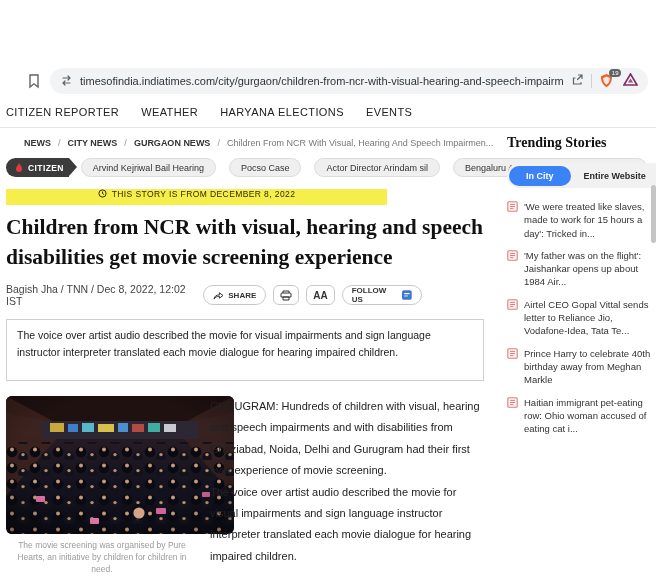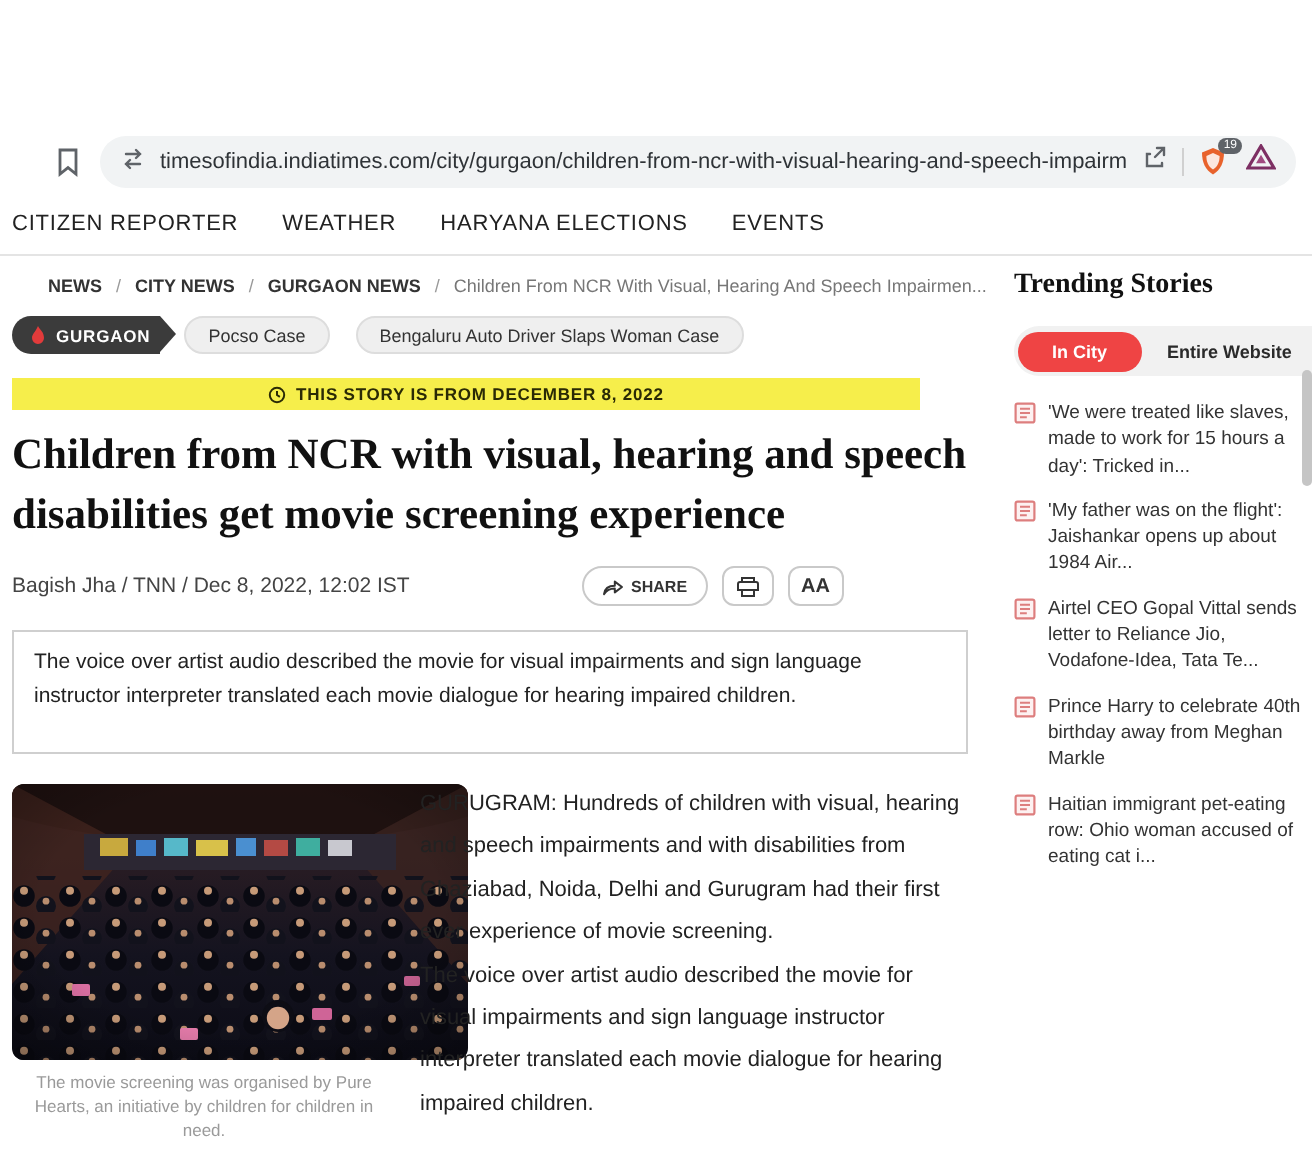--- a/index.html
+++ b/index.html
@@ -38,23 +38,23 @@
   .trend-label::after { content:""; position:absolute; left:100%; top:0;
                         border-top:9.5px solid transparent; border-bottom:9.5px solid transparent;
                         border-left:8px solid #3b3b3b; }
   .trend-pills { display:flex; gap:13px; }
   .trend-pill { background:#efefef; border:1px solid #ddd; border-radius:10px; height:19px;
                 display:flex; align-items:center; padding:0 11px; font-size:9px; color:#333;
                 white-space:nowrap; cursor:pointer; }
 
   
   .main-col { width:486px; padding-left:6px; }
-  .story-banner { margin-top:12px; width:454px; height:16px; background:#f6ee4b;
-                  display:flex; align-items:center; justify-content:center; gap:5px;
-                  font-size:8.5px; font-weight:bold; color:#2a2a05; letter-spacing:.4px; }
+  .story-banner { margin-top:12px; width:381px; height:16px; background:#f6ee4b;
+                  display:flex; justify-content:center; gap:5px;
+                  font-size:8.5px; font-weight:normal; color:#2a2a05; letter-spacing:.4px; }
   .headline { font-family:"Liberation Serif", serif; font-weight:bold; font-size:21.5px;
               line-height:1.38; color:#111; margin-top:8px; width:480px; }
   .byline-row { display:flex; align-items:center; justify-content:space-between;
                 margin-top:11px; width:416px; }
   .byline { font-size:10.5px; color:#444; }
   .actions { display:flex; gap:7px; align-items:center; }
   .act-btn { border:1px solid #c9c9c9; background:#fff; border-radius:10px; height:20px;
              display:flex; align-items:center; gap:4px; padding:0 9px; font-size:8px;
              font-weight:bold; color:#333; cursor:pointer; }
   .act-btn.sq { border-radius:6px; padding:0 6px; font-size:10px; }
@@ -67,21 +67,21 @@
   .fig-caption { font-size:8.5px; color:#9a9a9a; text-align:center; line-height:1.45;
                  margin-top:5px; padding:0 6px; }
   .article-text { flex:1; margin-left:12px; font-size:11px; line-height:1.95; color:#222; }
 
   
   .sidebar { position:absolute; left:507px; top:135px; width:200px; }
   .sb-title { font-family:"Liberation Serif", serif; font-weight:bold; font-size:14px; color:#111; }
   .sb-tabs { margin-top:12px; background:#f1f1f1; border-radius:14px; height:25px; width:198px;
              display:flex; align-items:center; padding:2px; }
   .sb-tab { font-size:9px; font-weight:bold; cursor:pointer; }
-  .sb-tab.active { background:#ef4444; color:#fff; border-radius:11px; padding:5px 17px; }
+  .sb-tab.active { background:#3b82f6; color:#fff; border-radius:11px; padding:5px 17px; }
   .sb-tab.plain { color:#2a2a2a; padding:5px 13px; }
   .sb-list { margin-top:12px; display:flex; flex-direction:column; gap:9px; }
   .sb-item { display:flex; gap:6px; cursor:pointer; }
   .sb-item .txt { font-size:9.5px; line-height:1.4; color:#333; width:134px; }
   .sb-ico { flex:0 0 auto; margin-top:1px; }
 
   .scroll-thumb { position:absolute; right:0; top:185px; width:5px; height:58px;
                   background:#c5c5c5; border-radius:3px; }
 </style>
 </head>
@@ -139,24 +139,26 @@
   <span class="crumb">GURGAON NEWS</span>
   <span class="sep">/</span>
   <span class="crumb last">Children From NCR With Visual, Hearing And Speech Impairmen...</span>
 </div>
 
 <div class="trend-row">
   <span class="trend-label">
     <svg width="8" height="10" viewBox="0 0 8 10">
         <path d="M4 0C5 2 7 3 7 6a3 3 0 0 1-6 0C1 4 2.5 3.4 4 0Z" fill="#e23b3b"></path>
       </svg>
-    <span>GURGAON</span>
+    <span>CITIZEN</span>
   </span>
   <div class="trend-pills">
+    <span class="trend-pill">Arvind Kejriwal Bail Hearing</span>
     <span class="trend-pill">Pocso Case</span>
+    <span class="trend-pill">Actor Director Arindam sil</span>
     <span class="trend-pill">Bengaluru Auto Driver Slaps Woman Case</span>
   </div>
 
 </div>
 
 <div class="main-col">
 
   <div class="story-banner">
     <svg width="9" height="9" viewBox="0 0 10 10">
         <circle cx="5" cy="5" r="4" fill="none" stroke="#2a2a05" stroke-width="1.1"></circle>
@@ -175,20 +177,28 @@
             <path d="M1 9C1.4 5.5 4 4.3 7 4.3V2l4 3-4 3V5.8C4.5 5.8 2.5 6.6 1 9Z" fill="none" stroke="#333" stroke-width="1.1" stroke-linejoin="round"></path>
           </svg>
         <span>SHARE</span>
       </span>
       <span class="act-btn sq">
         <svg width="12" height="11" viewBox="0 0 12 11">
             <path d="M3 3V1h6v2M2 3h8a1 1 0 0 1 1 1v3H1V4a1 1 0 0 1 1-1Zm1 4h6v3H3Z" fill="none" stroke="#333" stroke-width="1"></path>
           </svg>
       </span>
       <span class="act-btn sq">AA</span>
+      <span class="act-btn">
+        <span>FOLLOW US</span>
+        <svg width="10" height="10" viewBox="0 0 10 10">
+            <rect width="10" height="10" rx="2" fill="#3e78d2"></rect>
+            <rect x="2.2" y="3" width="5.6" height="1.2" fill="#fff"></rect>
+            <rect x="2.2" y="5.4" width="4" height="1.2" fill="#bcd2f2"></rect>
+          </svg>
+      </span>
     </div>
   </div>
 
   <div class="summary-box">The voice over artist audio described the movie for visual impairments and sign language instructor interpreter translated each movie dialogue for hearing impaired children.</div>
 
   <div class="article-body">
     <div class="figure">
       <div class="photo-frame">
         <svg viewBox="0 0 228 138" preserveAspectRatio="none">
           <defs>

